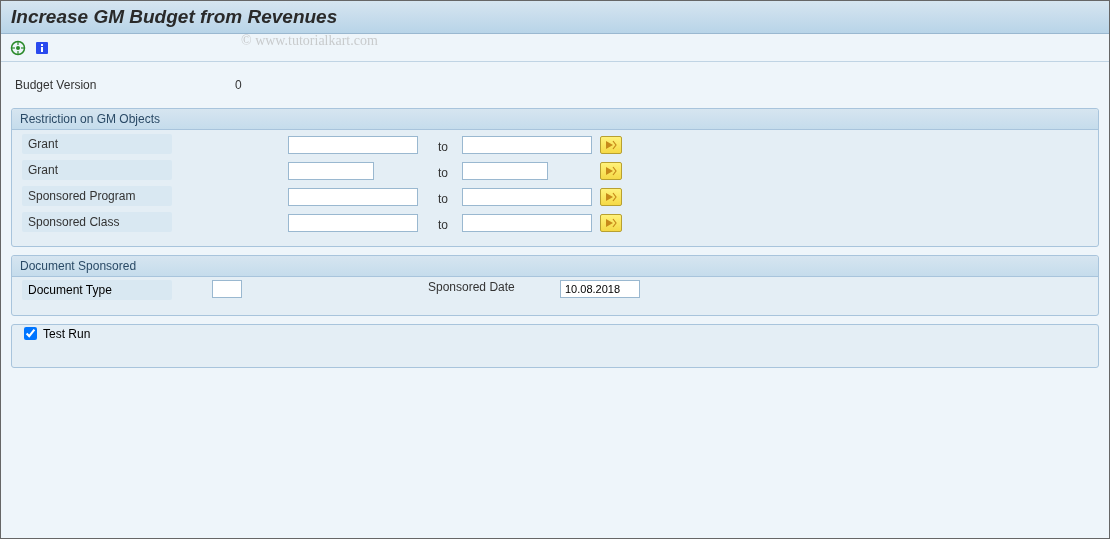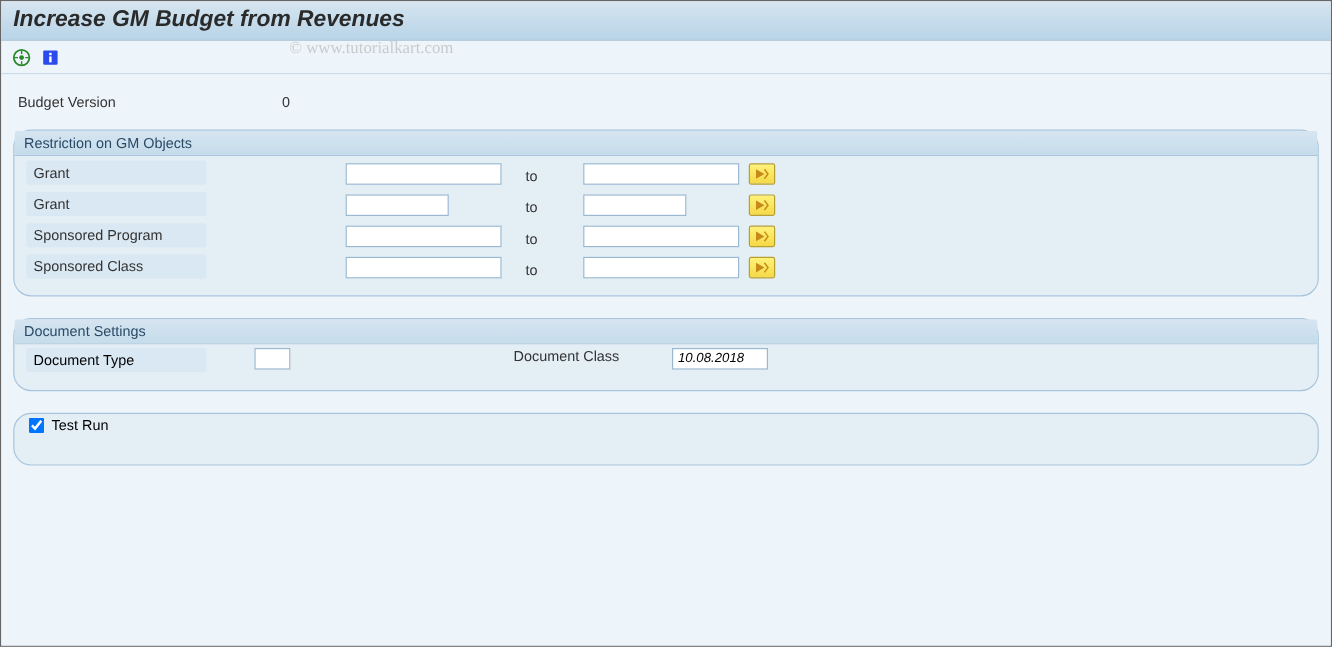--- a/index.html
+++ b/index.html
@@ -51,23 +51,23 @@
     .lbl-top {
       width: 220px;
       color: #333;
     }
     .val-top {
       width: 60px;
       color: #333;
     }
     .groupbox {
       border: 1px solid #a8c4dc;
-      border-radius: 15px;
+      border-radius: 3px;
       background: #e4eef5;
-      margin-bottom: 18px;
+      margin-bottom: 8px;
       padding-bottom: 12px;
     }
     .group-title {
       background: linear-gradient(to bottom, #d6e5f0, #c5dcec);
       padding: 3px 8px;
       font-size: 12px;
       color: #2a4a66;
       border-bottom: 1px solid #a8c4dc;
       border-top-left-radius: 3px;
       border-top-right-radius: 3px;
@@ -89,42 +89,42 @@
     .spacer1 { width: 116px; }
     .text-input {
       height: 18px;
       border: 1px solid #9ab8d0;
       background: #fff;
       padding: 0 4px;
       font-size: 11px;
     }
     .w130 { width: 130px; }
     .w86 { width: 86px; }
-    .w80 { width: 80px; font-style: italic; }
+    .w80 { width: 80px; }
     .w30 { width: 30px; }
     .to-lbl {
-      width: 68px;
+      width: 44px;
       padding-left: 20px;
       color: #333;
     }
     .multi-btn {
       margin-left: 8px;
       width: 22px;
       height: 18px;
       background: linear-gradient(to bottom, #fff27a, #f5d946);
       border: 1px solid #b8a030;
       border-radius: 2px;
       display: inline-flex;
       align-items: center;
       justify-content: center;
       cursor: pointer;
     }
     .check-row {
       display: flex;
-      align-items: flex-end;
+      align-items: flex-start;
       padding: 2px 12px;
       gap: 6px;
     }
     .docset-row {
       display: flex;
       align-items: flex-start;
       padding: 3px 10px;
     }
     .doc-label1 {
       width: 150px;
@@ -242,28 +242,28 @@
       <span class="multi-btn">
         <svg width="12" height="10" viewBox="0 0 12 10">
             <path d="M1 1 L8 5 L1 9 Z" fill="#c78a1a"></path>
             <path d="M8 1 L11 5 L8 9" fill="none" stroke="#c78a1a" stroke-width="1.2"></path>
           </svg>
       </span>
     </div>
   </div>
 
   <div class="groupbox">
-    <div class="group-title">Document Settings</div>
+    <div class="group-title">Document Sponsored</div>
 
     <div class="docset-row">
       <span class="doc-label1">Document Type</span>
       <span style="width:40px"></span>
       <input class="text-input w30" value="" style="">
       <span class="gap-after-type"></span>
-      <span class="doc-label2">Document Class</span>
+      <span class="doc-label2">Sponsored Date</span>
       <input class="text-input w80" value="10.08.2018" style="">
     </div>
 
   </div>
 
   <div class="groupbox" style="padding-bottom:24px;">
 
     <div class="check-row">
       <input type="checkbox" checked="" style="">
       <span>Test Run</span>

